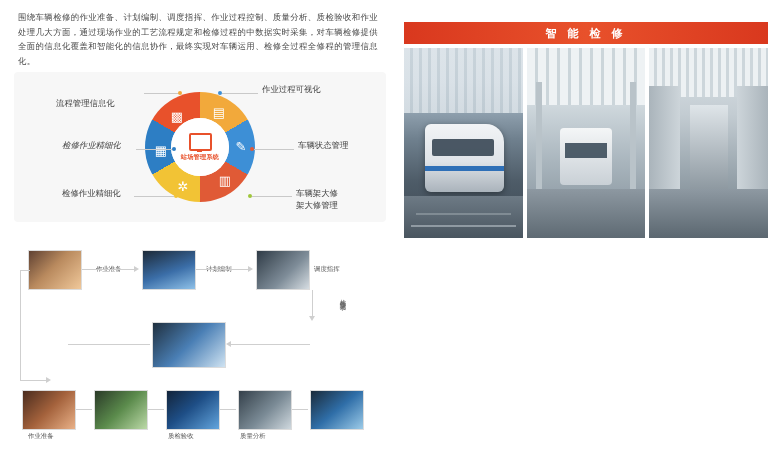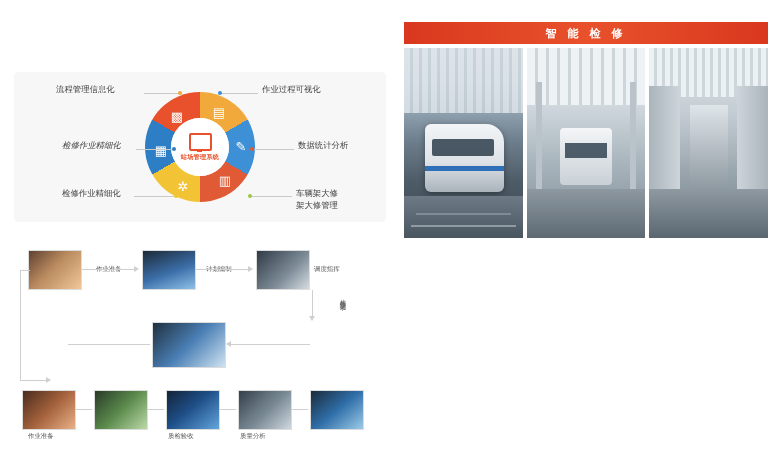--- a/index.html
+++ b/index.html
@@ -161,46 +161,47 @@
   .t9{background:linear-gradient(135deg,#34404a,#7b8b96 55%,#cfd8de);}
   .t10{background:linear-gradient(140deg,#1b2b3a,#2f6ea8 50%,#9ccbe8);}
 </style>
 </head>
 <body>
 
 <div class="page">
 
   <div class="left-col">
 
+    <div class="intro">围绕车辆检修的作业准备、计划编制、调度指挥、作业过程控制、质量分析、质检验收和作业处理几大方面，通过现场作业的工艺流程规定和检修过程的中数据实时采集，对车辆检修提供全面的信息化覆盖和智能化的信息协作，最终实现对车辆运用、检修全过程全修程的管理信息化。</div>
 
     <div class="donut-block">
       <div class="donut-wrap">
         <div class="donut"></div>
         <div class="donut-center">
           <div class="mon"></div>
           <div class="ctext">站场管理系统</div>
         </div>
 
         <div class="seg-icon" style="left:64px;top:10px;">▤</div>
         <div class="seg-icon" style="left:86px;top:44px;">✎</div>
         <div class="seg-icon" style="left:70px;top:78px;">▥</div>
         <div class="seg-icon" style="left:28px;top:84px;">✲</div>
         <div class="seg-icon" style="left:6px;top:48px;">▦</div>
         <div class="seg-icon" style="left:22px;top:14px;">▩</div>
       </div>
 
-      <div class="lbl" style="left:42px;top:12px;">流程管理信息化</div>
+      <div class="lbl" style="left:42px;top:26px;">流程管理信息化</div>
       <div class="lead" style="left:130px;top:21px;width:36px;"></div>
       <div class="dot" style="left:164px;top:19px;background:#f2a93b;"></div>
 
       <div class="lbl" style="left:248px;top:12px;">作业过程可视化</div>
       <div class="lead" style="left:208px;top:21px;width:36px;"></div>
       <div class="dot" style="left:204px;top:19px;background:#3d8fd6;"></div>
 
-      <div class="lbl" style="left:284px;top:68px;">数据统计分析</div>
+      <div class="lbl" style="left:284px;top:68px;">车辆状态管理</div>
       <div class="lead" style="left:240px;top:77px;width:40px;"></div>
       <div class="dot" style="left:236px;top:75px;background:#e05a36;"></div>
 
       <div class="lbl" style="left:282px;top:116px;">车辆架大修</div>
       <div class="lbl" style="left:282px;top:128px;">架大修管理</div>
       <div class="lead" style="left:238px;top:124px;width:40px;"></div>
       <div class="dot" style="left:234px;top:122px;background:#9fc63b;"></div>
 
       <div class="lbl" style="left:48px;top:116px;">检修作业精细化</div>
       <div class="lead" style="left:120px;top:124px;width:40px;"></div>

